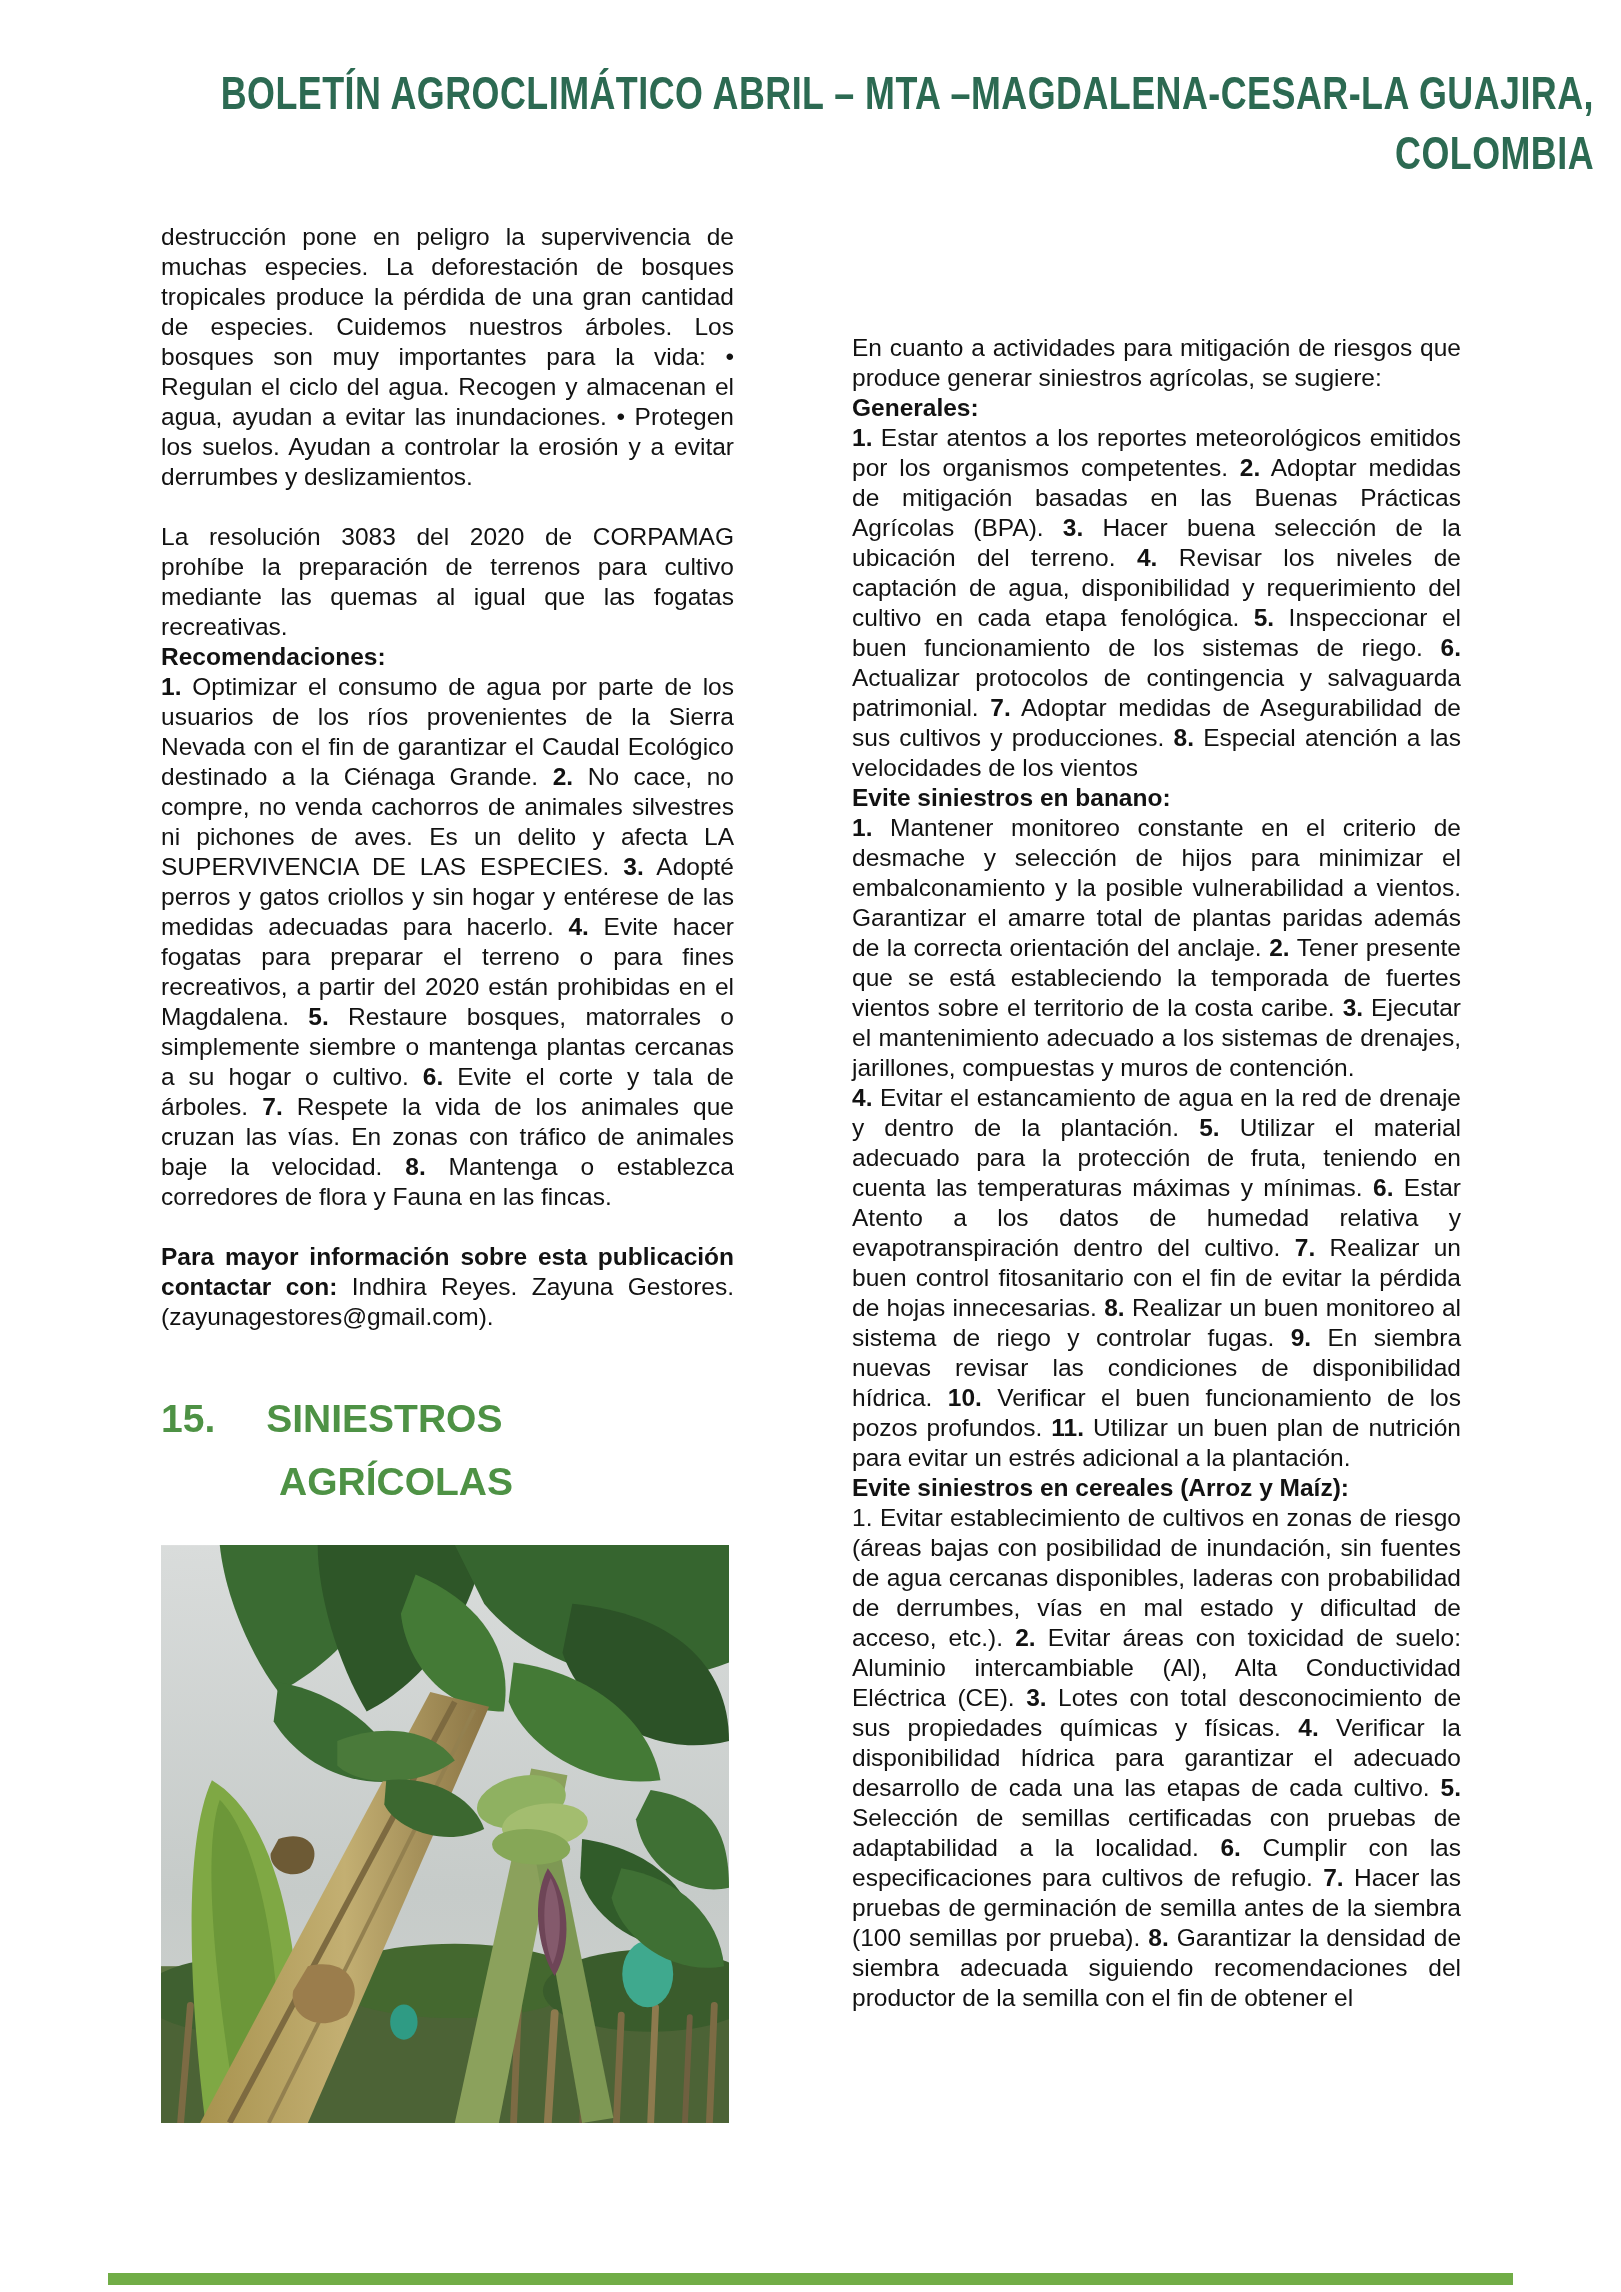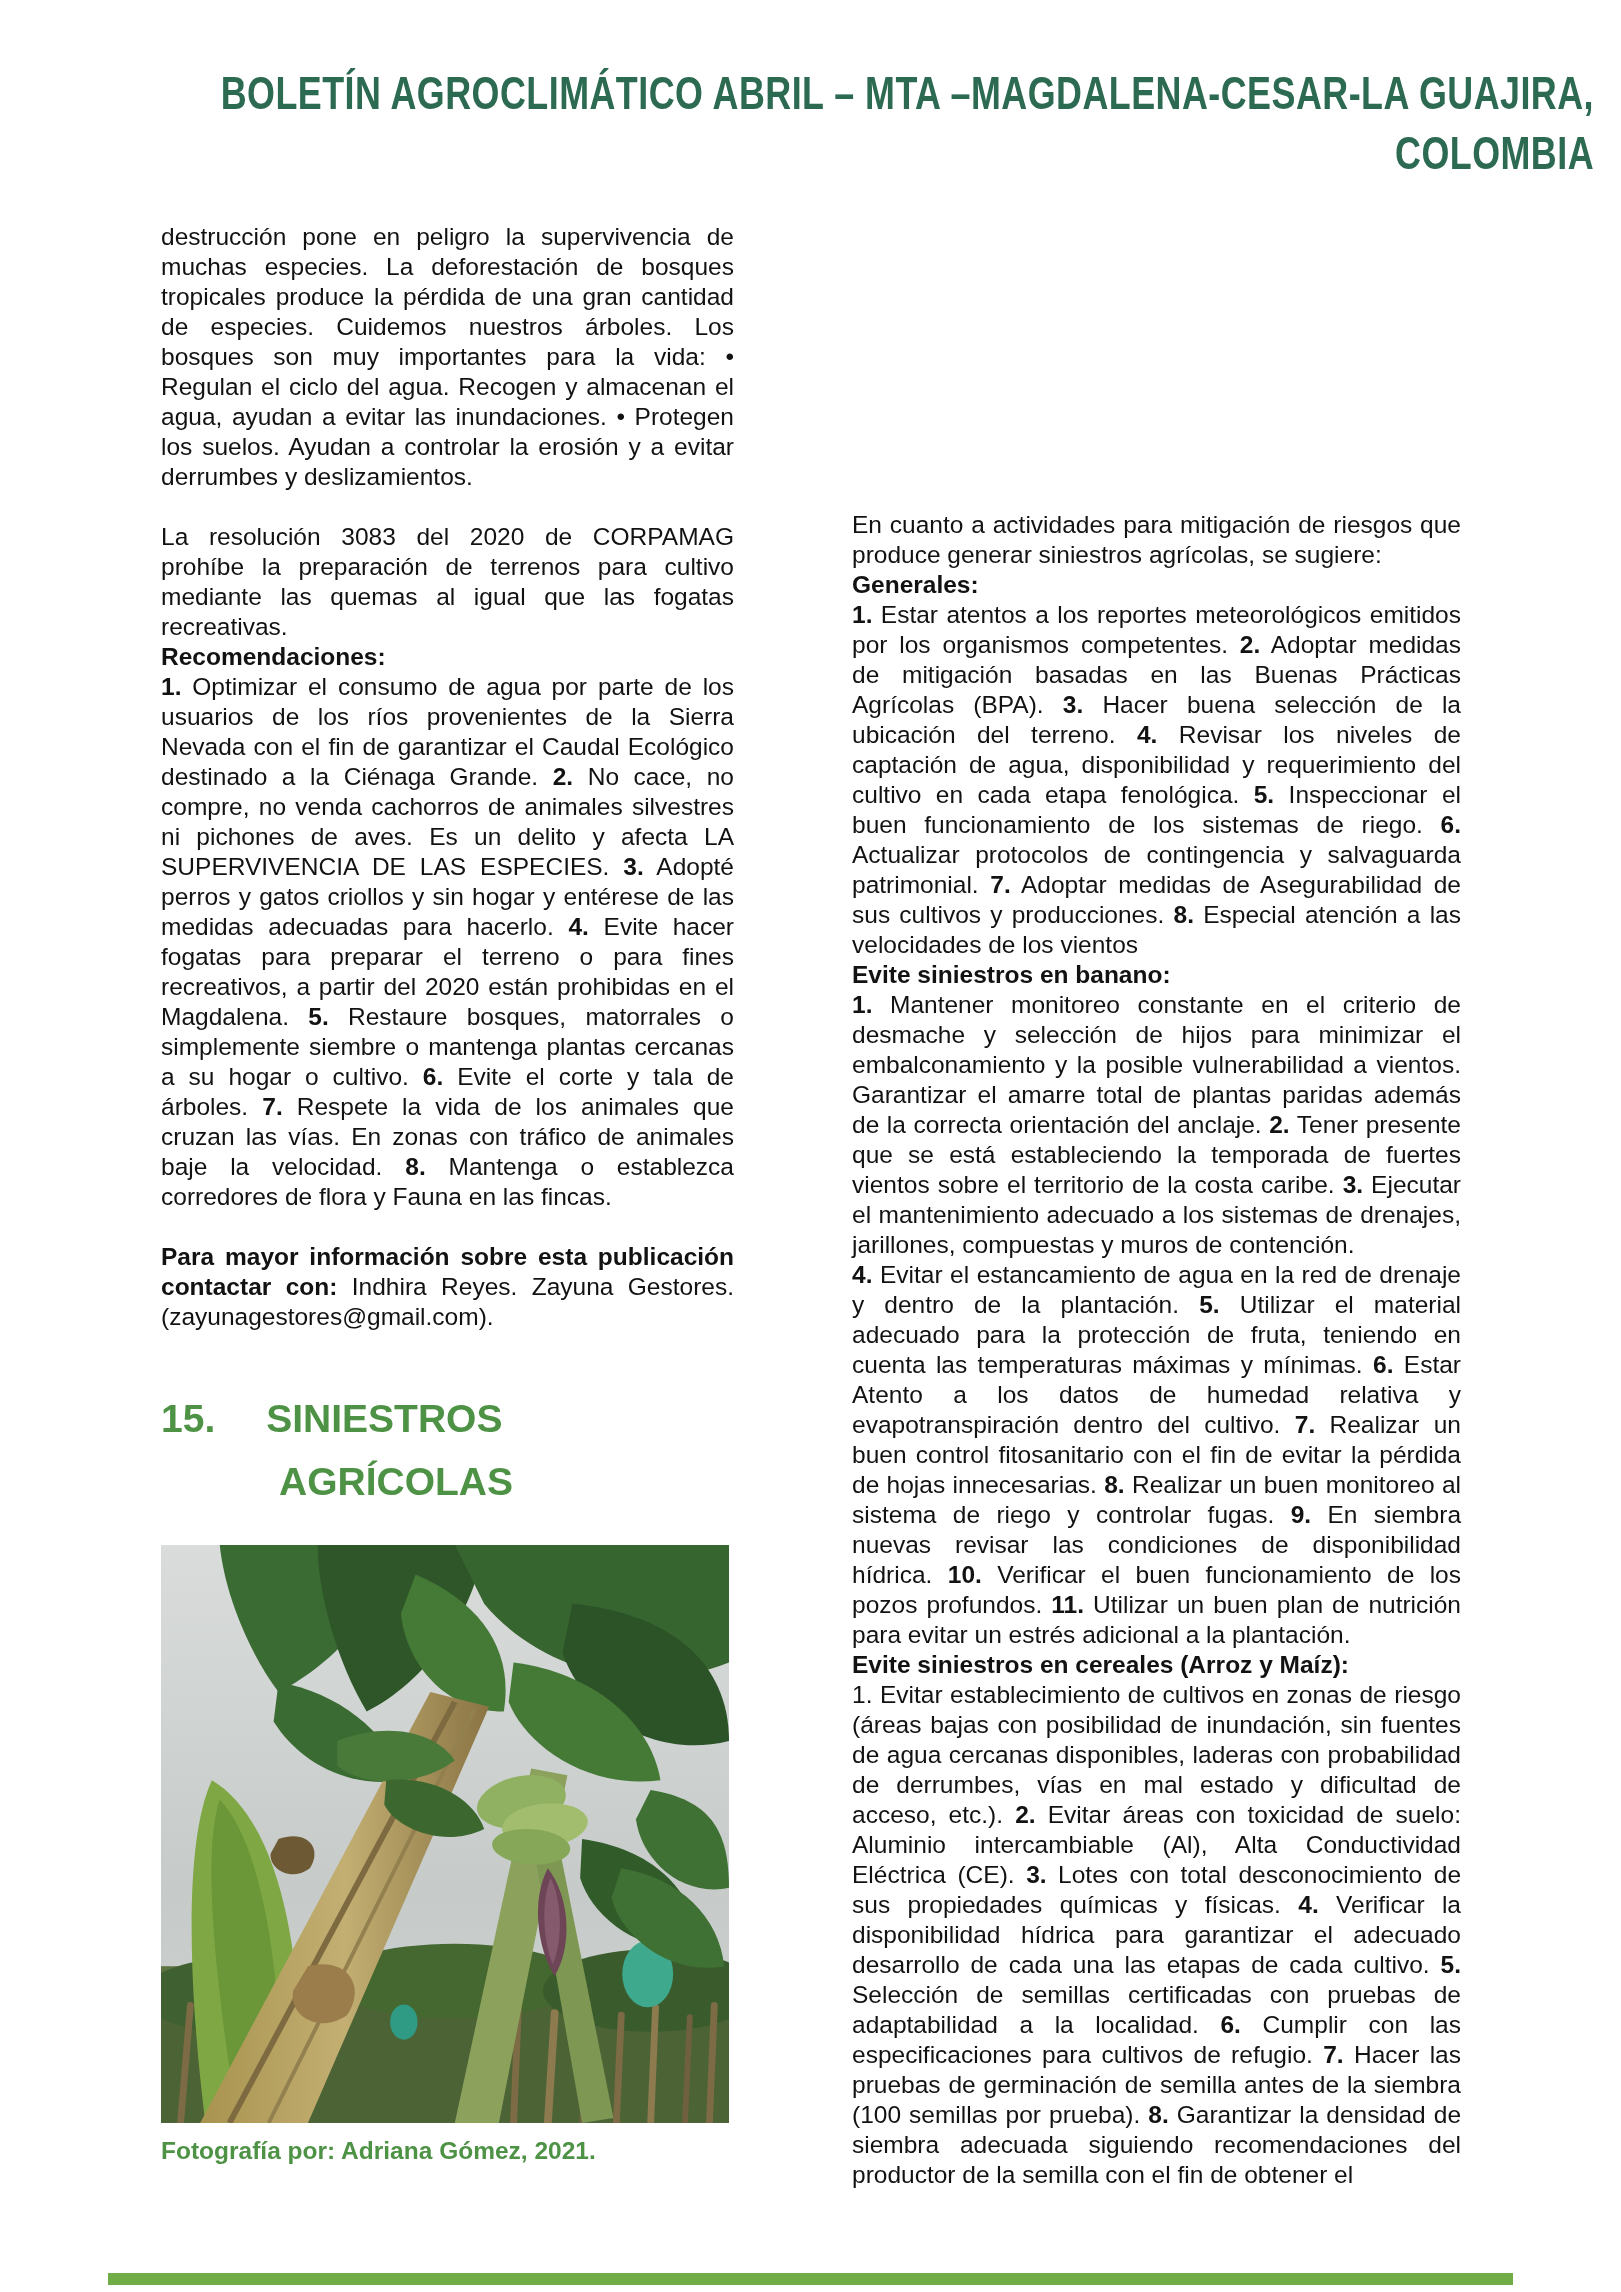--- a/index.html
+++ b/index.html
@@ -20,21 +20,21 @@
     transform:scale(0.92,1.18);
     transform-origin:top center;
     color:#2c6a52;
     font-weight:bold;
     font-size:39px;
     line-height:51px;
     letter-spacing:0.5px;
     white-space:nowrap;
   }
 
-  .columns { display:flex; margin-top:57px; align-items:flex-end; }
+  .columns { display:flex; margin-top:57px; align-items:center; }
   .col-left  { width:573px; margin-right:118px; }
   .col-right { width:609px; }
 
   .p  { font-size:24.5px; line-height:30px; text-align:justify; margin:0; }
   .gap { margin-top:30px; }
   .b  { font-weight:bold; }
   .subhead { font-weight:bold; font-size:24.5px; line-height:30px; margin:0; }
 
   .section-head {
     margin-top:55px;
@@ -167,21 +167,20 @@
               <path d="M395,330 C418,360 420,410 402,440 C384,412 378,362 395,330 Z" fill="#6e4557"></path>
               <path d="M398,340 C410,365 410,405 400,428 C390,405 388,362 398,340 Z" fill="#845a6c"></path>
             </g>
 
             <path d="M470,330 C530,340 570,380 575,430 C520,440 470,400 460,360 Z" fill="#3f7034"></path>
             <path d="M180,200 C230,180 280,190 300,220 C260,250 200,245 180,225 Z" fill="#4a7a3a"></path>
             <path d="M230,240 C280,235 320,260 330,290 C290,310 240,290 228,265 Z" fill="#3c6830"></path>
           </svg>
         </div>
 
-        <p class="caption">Fotografía por: Adriana Gómez, 2021.</p>
       </div>
 
       <div class="col-right">
         <p class="p">En cuanto a actividades para mitigación de riesgos que produce generar siniestros agrícolas, se sugiere:</p>
         <p class="subhead gap">Generales:</p>
         <p class="p"><span class="b">1.</span><span> Estar atentos a los reportes meteorológicos emitidos por los organismos competentes. </span><span class="b">2.</span><span> Adoptar medidas de mitigación basadas en las Buenas Prácticas Agrícolas (BPA). </span><span class="b">3.</span><span> Hacer buena selección de la ubicación del terreno. </span><span class="b">4.</span><span> Revisar los niveles de captación de agua, disponibilidad y requerimiento del cultivo en cada etapa fenológica. </span><span class="b">5.</span><span> Inspeccionar el buen funcionamiento de los sistemas de riego. </span><span class="b">6.</span><span> Actualizar protocolos de contingencia y salvaguarda patrimonial. </span><span class="b">7.</span><span> Adoptar medidas de Asegurabilidad de sus cultivos y producciones. </span><span class="b">8.</span><span> Especial atención a las velocidades de los vientos</span></p>
         <p class="subhead gap">Evite siniestros en banano:</p>
         <p class="p"><span class="b">1.</span><span> Mantener monitoreo constante en el criterio de desmache y selección de hijos para minimizar el embalconamiento y la posible vulnerabilidad a vientos. Garantizar el amarre total de plantas paridas además de la correcta orientación del anclaje. </span><span class="b">2.</span><span> Tener presente que se está estableciendo la temporada de fuertes vientos sobre el territorio de la costa caribe. </span><span class="b">3.</span><span> Ejecutar el mantenimiento adecuado a los sistemas de drenajes, jarillones, compuestas y muros de contención.</span></p>
         <p class="p"><span class="b">4.</span><span> Evitar el estancamiento de agua en la red de drenaje y dentro de la plantación. </span><span class="b">5.</span><span> Utilizar el material adecuado para la protección de fruta, teniendo en cuenta las temperaturas máximas y mínimas. </span><span class="b">6.</span><span> Estar Atento a los datos de humedad relativa y evapotranspiración dentro del cultivo. </span><span class="b">7.</span><span> Realizar un buen control fitosanitario con el fin de evitar la pérdida de hojas innecesarias. </span><span class="b">8.</span><span> Realizar un buen monitoreo al sistema de riego y controlar fugas. </span><span class="b">9.</span><span> En siembra nuevas revisar las condiciones de disponibilidad hídrica. </span><span class="b">10.</span><span> Verificar el buen funcionamiento de los pozos profundos. </span><span class="b">11.</span><span> Utilizar un buen plan de nutrición para evitar un estrés adicional a la plantación.</span></p>
         <p class="subhead gap">Evite siniestros en cereales (Arroz y Maíz):</p>

